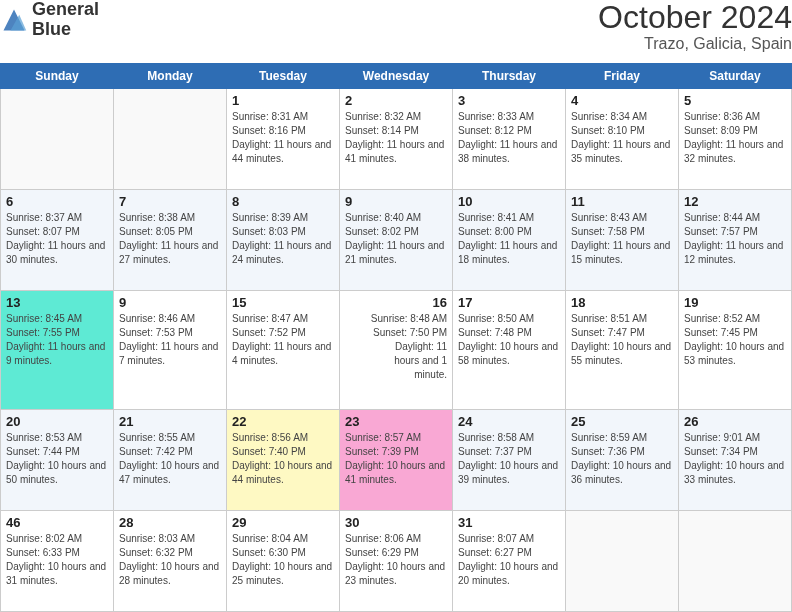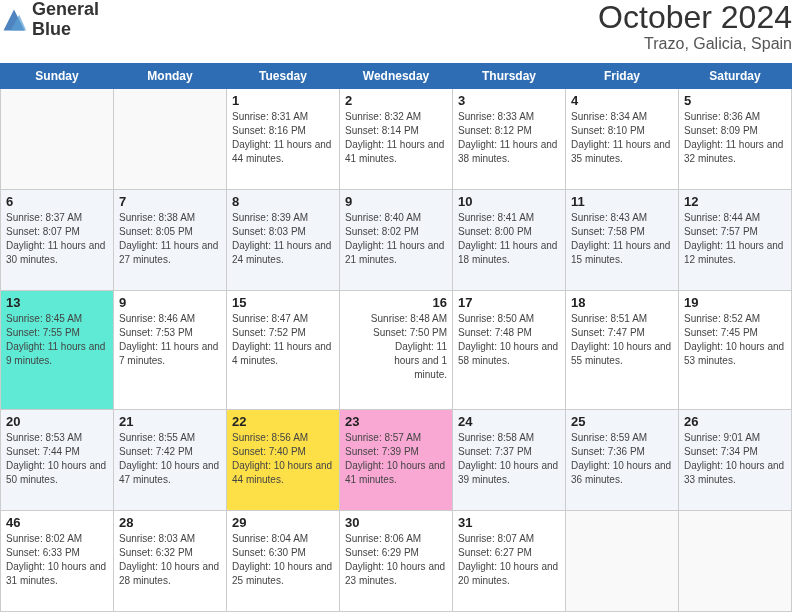--- a/index.html
+++ b/index.html
@@ -256,21 +256,21 @@
             <div class="day-info" style="white-space: pre-line;">Sunrise: 8:53 AM
 Sunset: 7:44 PM
 Daylight: 10 hours and 50 minutes.</div>
           </td>
           <td style="background: rgb(242, 246, 251);">
             <span class="day-number">21</span>
             <div class="day-info" style="white-space: pre-line;">Sunrise: 8:55 AM
 Sunset: 7:42 PM
 Daylight: 10 hours and 47 minutes.</div>
           </td>
-          <td style="background: #fde047;">
+          <td style="background: #fef9c3;">
             <span class="day-number">22</span>
             <div class="day-info" style="white-space: pre-line;">Sunrise: 8:56 AM
 Sunset: 7:40 PM
 Daylight: 10 hours and 44 minutes.</div>
           </td>
           <td style="background: #f9a8d4;">
             <span class="day-number">23</span>
             <div class="day-info" style="white-space: pre-line;">Sunrise: 8:57 AM
 Sunset: 7:39 PM
 Daylight: 10 hours and 41 minutes.</div>

